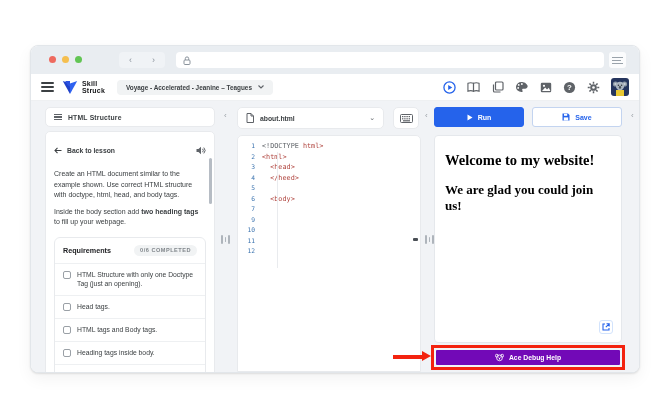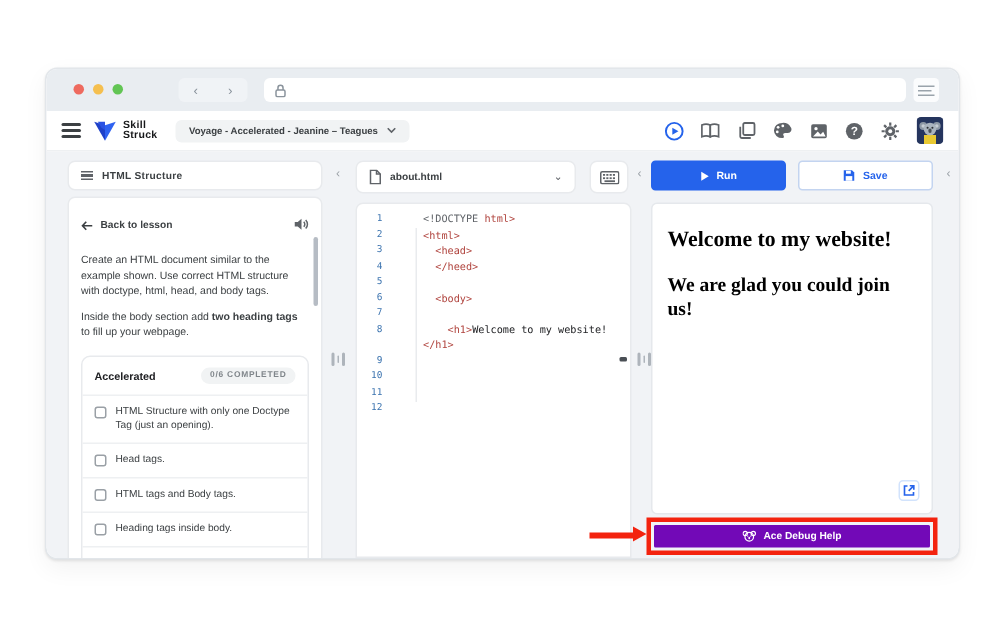--- a/index.html
+++ b/index.html
@@ -66,21 +66,21 @@
   .grip { position:absolute; display:flex; gap:2px; align-items:center; cursor:col-resize; }
   .grip i { width:1.5px; background:#aeb4bb; border-radius:1px; }
   .grip i:nth-child(1){height:9px;} .grip i:nth-child(2){height:5px;} .grip i:nth-child(3){height:9px;}
 
   
   .tabcard { position:absolute; left:206px; top:6px; width:147px; height:22px; display:flex; align-items:center; gap:6px; padding:0 8px; cursor:pointer; }
   .tabcard .fn { font-size:6.8px; font-weight:600; color:#3c4043; }
   .tabcard .chev { margin-left:auto; color:#5f6368; font-size:7px; }
   .kbcard { position:absolute; left:362px; top:6px; width:26px; height:22px; display:flex; align-items:center; justify-content:center; cursor:pointer; }
   .editor { position:absolute; left:206px; top:34px; width:184px; bottom:0; background:#fff; border:1px solid #e8eaed; border-radius:5px 5px 0 0; padding-top:5px; overflow:hidden; }
-  .code-row { display:flex; line-height:10.5px;gap:20px; }
+  .code-row { display:flex; line-height:10.5px; }
   .code-row .gut { flex:0 0 24px; text-align:right; padding-right:7px; font-family:"DejaVu Sans Mono", monospace; font-size:6.3px; color:#3b73af; }
   .code-row .code { flex:1; font-family:"DejaVu Sans Mono", monospace; font-size:6.8px; color:#202124; white-space:pre-wrap; word-break:break-word; padding-right:8px; }
   .seg-tag { color:#b0443e; }
   .seg-doctype { color:#5f6368; }
   .seg-text { color:#202124; }
   .indentguide { position:absolute; left:39px; top:16px; width:1px; height:116px; background:#e9ebee; }
   .edthumb { position:absolute; right:2px; top:102px; width:5px; height:2.5px; background:#4a4f55; border-radius:1px; }
 
   
   .btn-run { position:absolute; left:403px; top:6px; width:90px; height:20px; background:#2563eb; border:1px solid #2563eb; border-radius:3px;
@@ -246,21 +246,21 @@
               <path d="M6.5 2.8 a2.4 2.4 0 0 1 0 3.4 M7.8 1.6 a4.2 4.2 0 0 1 0 5.8" fill="none" stroke="#5f6368" stroke-width="1"></path>
             </svg>
         </span>
       </div>
       <p>Create an HTML document similar to the example shown. Use correct HTML structure with doctype, html, head, and body tags.</p>
       <p><span>Inside the body section add </span><b>two heading tags</b><span> to fill up your webpage.</span></p>
       <div class="scrollthumb"></div>
 
       <div class="reqcard">
         <div class="reqhead">
-          <span class="rt">Accelerated</span>
+          <span class="rt">Requirements</span>
           <span class="reqpill">0/6 COMPLETED</span>
         </div>
         <div id="req-list">
             <div class="reqitem">
               <span class="cbx"></span>
               <span class="rl">HTML Structure with only one Doctype Tag (just an opening).</span>
             </div>
             <div class="reqitem">
               <span class="cbx"></span>
               <span class="rl">Head tags.</span>
@@ -338,24 +338,20 @@
           </div>
           <div class="code-row">
             <span class="gut">6</span>
             <span class="code"><span class="seg-tag">  &lt;body&gt;</span></span>
           </div>
           <div class="code-row">
             <span class="gut">7</span>
             <span class="code"></span>
           </div>
           <div class="code-row">
-            <span class="gut">8</span>
-            <span class="code"><span class="seg-tag">    &lt;h1&gt;</span><span class="seg-text">Welcome to my website!</span><span class="seg-tag">&lt;/h1&gt;</span></span>
-          </div>
-          <div class="code-row">
             <span class="gut">9</span>
             <span class="code"></span>
           </div>
           <div class="code-row">
             <span class="gut">10</span>
           </div>
           <div class="code-row">
             <span class="gut">11</span>
             <span class="code"></span>
           </div>

